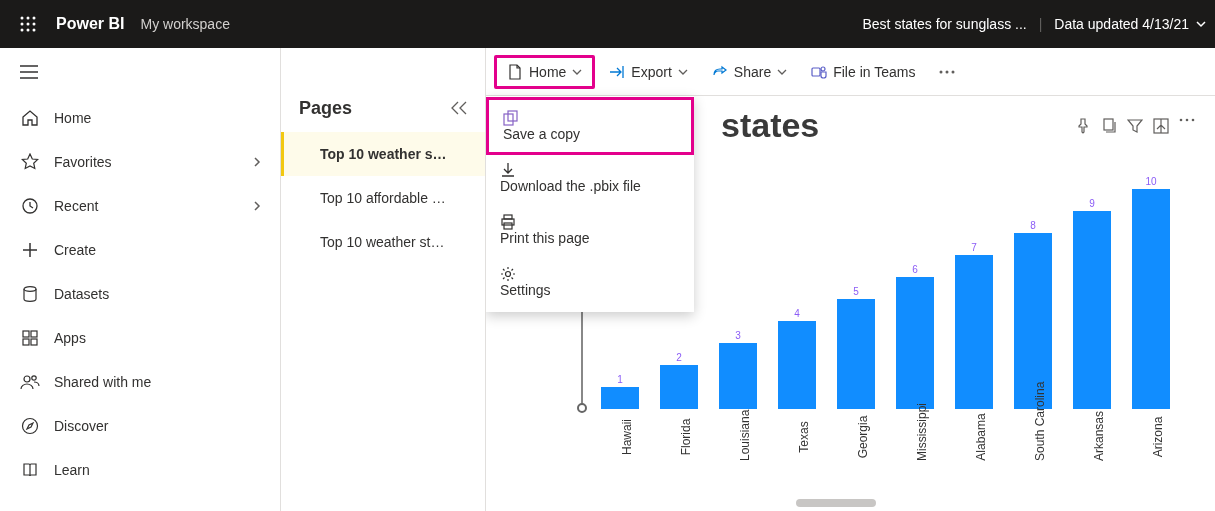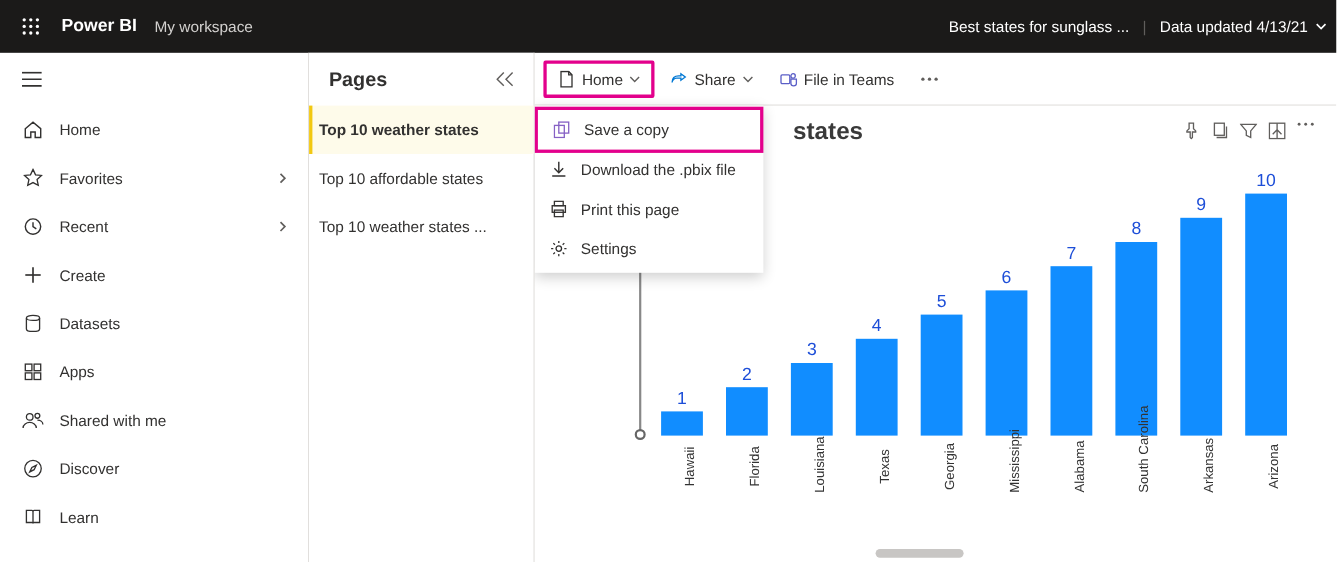--- a/index.html
+++ b/index.html
@@ -21,49 +21,49 @@
   
   
   .leftnav { width: 281px; border-right: 1px solid #e1dfdd; display:flex; flex-direction:column; }
   .nav-hamburger { height: 48px; display:flex; align-items:center; padding-left:20px; border-bottom: none; }
   .nav-item { height: 44px; display:flex; align-items:center; padding: 0 20px; gap: 14px; cursor:pointer; position:relative; }
   .nav-item .chev { position:absolute; right:18px; }
   .nav-icon { width:20px; display:flex; justify-content:center; }
   
   
   .pages-pane { width: 205px; border-right: 1px solid #e1dfdd; background:#fff; }
-  .pages-header { height: 48px; display:flex; align-items:center; padding: 0 18px; justify-content:space-between; border-bottom: none; }
+  .pages-header { height: 48px; display:flex; align-items:center; padding: 0 18px; justify-content:space-between; border-bottom: none; margin-top: 36px; }
   .pages-title { font-size: 18px; font-weight:600; }
-  .page-entry { padding: 14px 6px; cursor:pointer; border-left: 3px solid transparent; white-space:nowrap; overflow:hidden; text-overflow:ellipsis; }
+  .page-entry { padding: 14px 36px; cursor:pointer; border-left: 3px solid transparent; white-space:nowrap; overflow:hidden; text-overflow:ellipsis; }
   .page-entry.active { border-left-color: #f2c811; background: #fefbea; font-weight:600; }
   
   
   .report-area { flex:1; position:relative; overflow:hidden; }
   .toolbar { height: 48px; display:flex; align-items:center; gap: 4px; padding: 0 8px; border-bottom: 1px solid #e1dfdd; }
   .tbtn { display:flex; align-items:center; gap:6px; padding: 6px 10px; cursor:pointer; border-radius:2px; }
   .file-highlight { border: 3px solid #e3008c; }
   
   
   .dropdown { position:absolute; top:48px; left:0; width:208px; background:#fff; box-shadow: 0 4px 12px rgba(0,0,0,0.2); z-index:10; padding:4px 0; }
-  .dd-item { display:flex; align-items:flex-start; gap:12px; padding: 10px 14px; cursor:pointer; }
+  .dd-item { display:flex; align-items:flex-start; padding: 10px 14px; cursor:pointer;flex-direction:column; }
   .dd-highlight { border: 3px solid #e3008c; margin:-3px 0; position:relative; z-index:2; }
   
   
   .chart-container { position:absolute; top:48px; left:0; right:0; bottom:0; padding: 10px 20px; }
   .chart-header { display:flex; align-items:center; justify-content:space-between; margin-bottom:4px; }
-  .chart-title { font-size: 22px; font-weight:600; color:#3a3a3a; }
+  .chart-title { font-size: 34px; font-weight:600; color:#3a3a3a; }
   .chart-actions { display:flex; gap:10px; color:#605e5c; }
   .chart-body { position:relative; height: 340px; margin-left: 30px; }
   .ylabel { position:absolute; left:-25px; top:50%; transform: rotate(-90deg) translateX(60px); transform-origin: left top; font-size:13px; font-weight:600; color:#3a3a3a; white-space:nowrap; }
   .axis-line { position:absolute; left:45px; top:10px; bottom:80px; width:2px; background:#888; }
   .axis-dot-top { position:absolute; left:41px; top:6px; width:10px; height:10px; border:2px solid #666; border-radius:50%; background:#fff; }
   .axis-dot-bot { position:absolute; left:41px; bottom:76px; width:10px; height:10px; border:2px solid #666; border-radius:50%; background:#fff; }
   .bars { position:absolute; left:60px; right:20px; top:10px; bottom:80px; display:flex; align-items:flex-end; justify-content:space-between; gap:6px; }
   .bar-wrap { flex:1; display:flex; flex-direction:column; align-items:center; max-width:48px; }
-  .bar-label { font-size:16px; margin-bottom:2px; color:#1d4ed8; }
+  .bar-label { font-size:10px; margin-bottom:2px; color:#8b5cf6; }
   .bar { width: 38px; background:#118DFF; }
   .xlabels { position:absolute; left:60px; right:20px; bottom:0; height:78px; display:flex; justify-content:space-between; gap:6px; }
   .xlab { flex:1; max-width:48px; text-align:center; font-size:12px; transform: rotate(-90deg) translateX(-26px); transform-origin: center top; white-space:nowrap; color:#333; }
   
   .hscroll { position:absolute; bottom:4px; left:310px; width:80px; height:8px; background:#c8c6c4; border-radius:4px; }
   
   svg { display:block; }
 </style>
 </head>
 <body>
@@ -220,20 +220,29 @@
             <path d="M3 1h7l3 3v11H3z" fill="none" stroke="#323130" stroke-width="1.2"></path>
             <path d="M10 1v3h3" fill="none" stroke="#323130" stroke-width="1.2"></path>
           </svg>
         <span>Home</span>
         <svg width="10" height="10" viewBox="0 0 10 10">
             <path d="M1 3l4 4 4-4" stroke="#605e5c" stroke-width="1.3" fill="none"></path>
           </svg>
       </div>
       <div class="tbtn">
         <svg width="16" height="16" viewBox="0 0 16 16">
+            <path d="M1 8h10M8 4l4 4-4 4M14 2v12" stroke="#0078d4" stroke-width="1.3" fill="none"></path>
+          </svg>
+        <span>Export</span>
+        <svg width="10" height="10" viewBox="0 0 10 10">
+            <path d="M1 3l4 4 4-4" stroke="#605e5c" stroke-width="1.3" fill="none"></path>
+          </svg>
+      </div>
+      <div class="tbtn">
+        <svg width="16" height="16" viewBox="0 0 16 16">
             <path d="M10 3l4 3-4 3V7H6c-2 0-4 2-4 4 0-4 2-6 6-6h2V3z" fill="none" stroke="#0078d4" stroke-width="1.2"></path>
           </svg>
         <span>Share</span>
         <svg width="10" height="10" viewBox="0 0 10 10">
             <path d="M1 3l4 4 4-4" stroke="#605e5c" stroke-width="1.3" fill="none"></path>
           </svg>
       </div>
       <div class="tbtn">
         <svg width="16" height="16" viewBox="0 0 16 16">
             <rect x="1" y="4" width="8" height="8" rx="1" fill="none" stroke="#5b5fc7" stroke-width="1.2"></rect>

